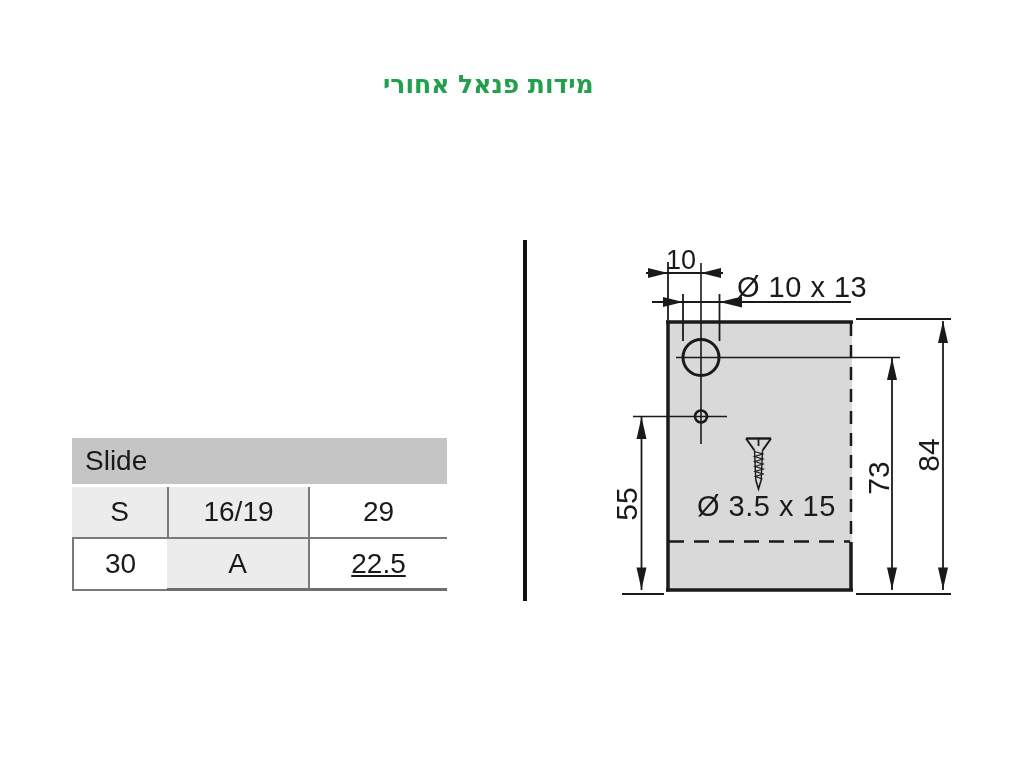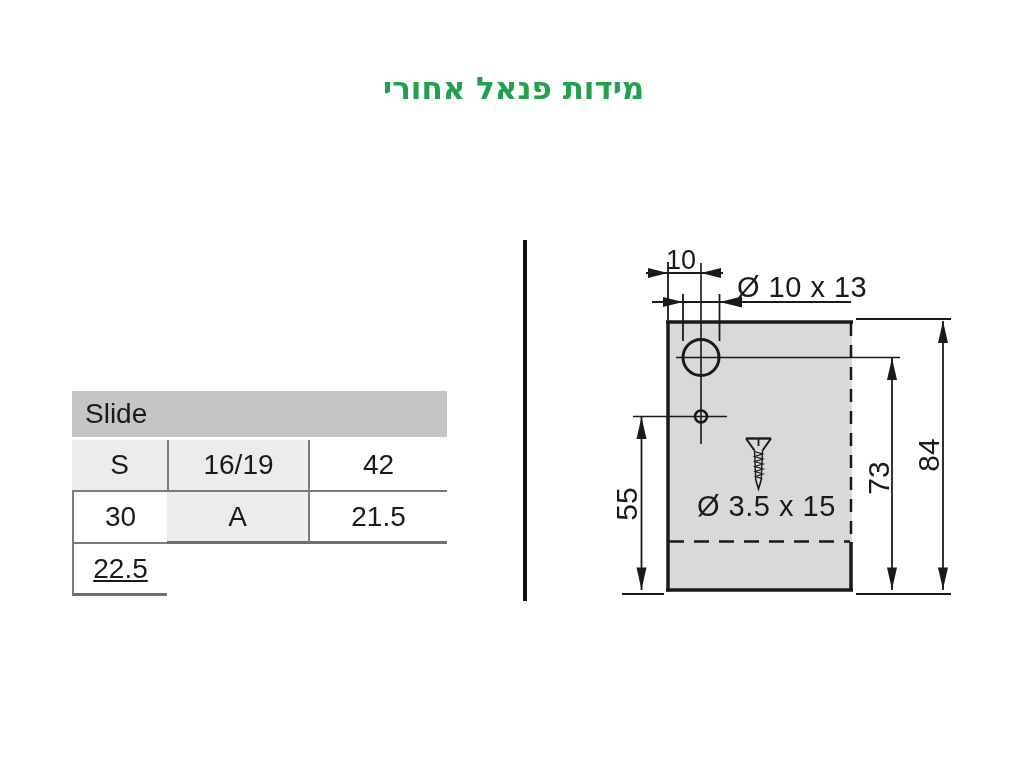--- a/index.html
+++ b/index.html
@@ -11,41 +11,42 @@
     font-family:"Liberation Sans","DejaVu Sans",sans-serif;
     color:#1a1a1a;
   }
   
   .title{
     position:absolute;
     left:383px;top:70px;
     direction:rtl;
     font-family:"DejaVu Sans",sans-serif;
     font-weight:bold;
-    font-size:31px;
+    font-size:25px;
     color:#22a04d;
     white-space:nowrap;
   }
   
   .dtable{
     position:absolute;
     left:72px;top:391px;
     width:375px;
     display:grid;
     grid-template-columns:95px 141px 139px;
     font-size:28px;
   }
   .dt-header{
     grid-column:1 / 4;
     box-sizing:border-box;
     height:49px;
     background:#c5c5c5;
     border-bottom:3px solid #ffffff;
     display:flex;align-items:center;
     padding-left:13px;
+    margin-top:47px;
   }
   .cell{
     box-sizing:border-box;
     height:52px;
     display:flex;align-items:center;justify-content:center;
     border-bottom:2px solid #7a7a7a;
     background:#ffffff;
   }
   .cell.lbl{background:#ececec;}
   .cell.gray{background:#ececec;}
@@ -63,25 +64,24 @@
 <div class="page">
 
   <div class="title">מידות פנאל אחורי</div>
 
   <div class="dtable">
     <div class="dt-header">Slide</div>
 
     <div class="cell lbl">S</div>
     <div class="cell gray vline">16/19</div>
 
-    <div class="cell vline">42</div>
+    <div class="cell vline">29</div>
     <div class="cell vline">30</div>
 
     <div class="cell lbl row-a" style="border-bottom:3px solid #6e6e6e;">A</div>
-    <div class="cell vline" style="border-bottom:3px solid #6e6e6e;">21.5</div>
     <div class="cell vline" style="border-bottom:3px solid #6e6e6e;text-decoration:underline;">22.5</div>
   </div>
 
   <svg class="drawing" width="1021" height="776" viewBox="0 0 1021 776">
 
     <line x1="525" y1="240" x2="525" y2="601" stroke="#111111" stroke-width="4"></line>
 
     <g>
       <rect x="668" y="321" width="184" height="270" stroke="none" fill="#d9d9d9"></rect>
       <line x1="666" y1="322" x2="853" y2="322" stroke="#1a1a1a" stroke-width="3.5"></line>

